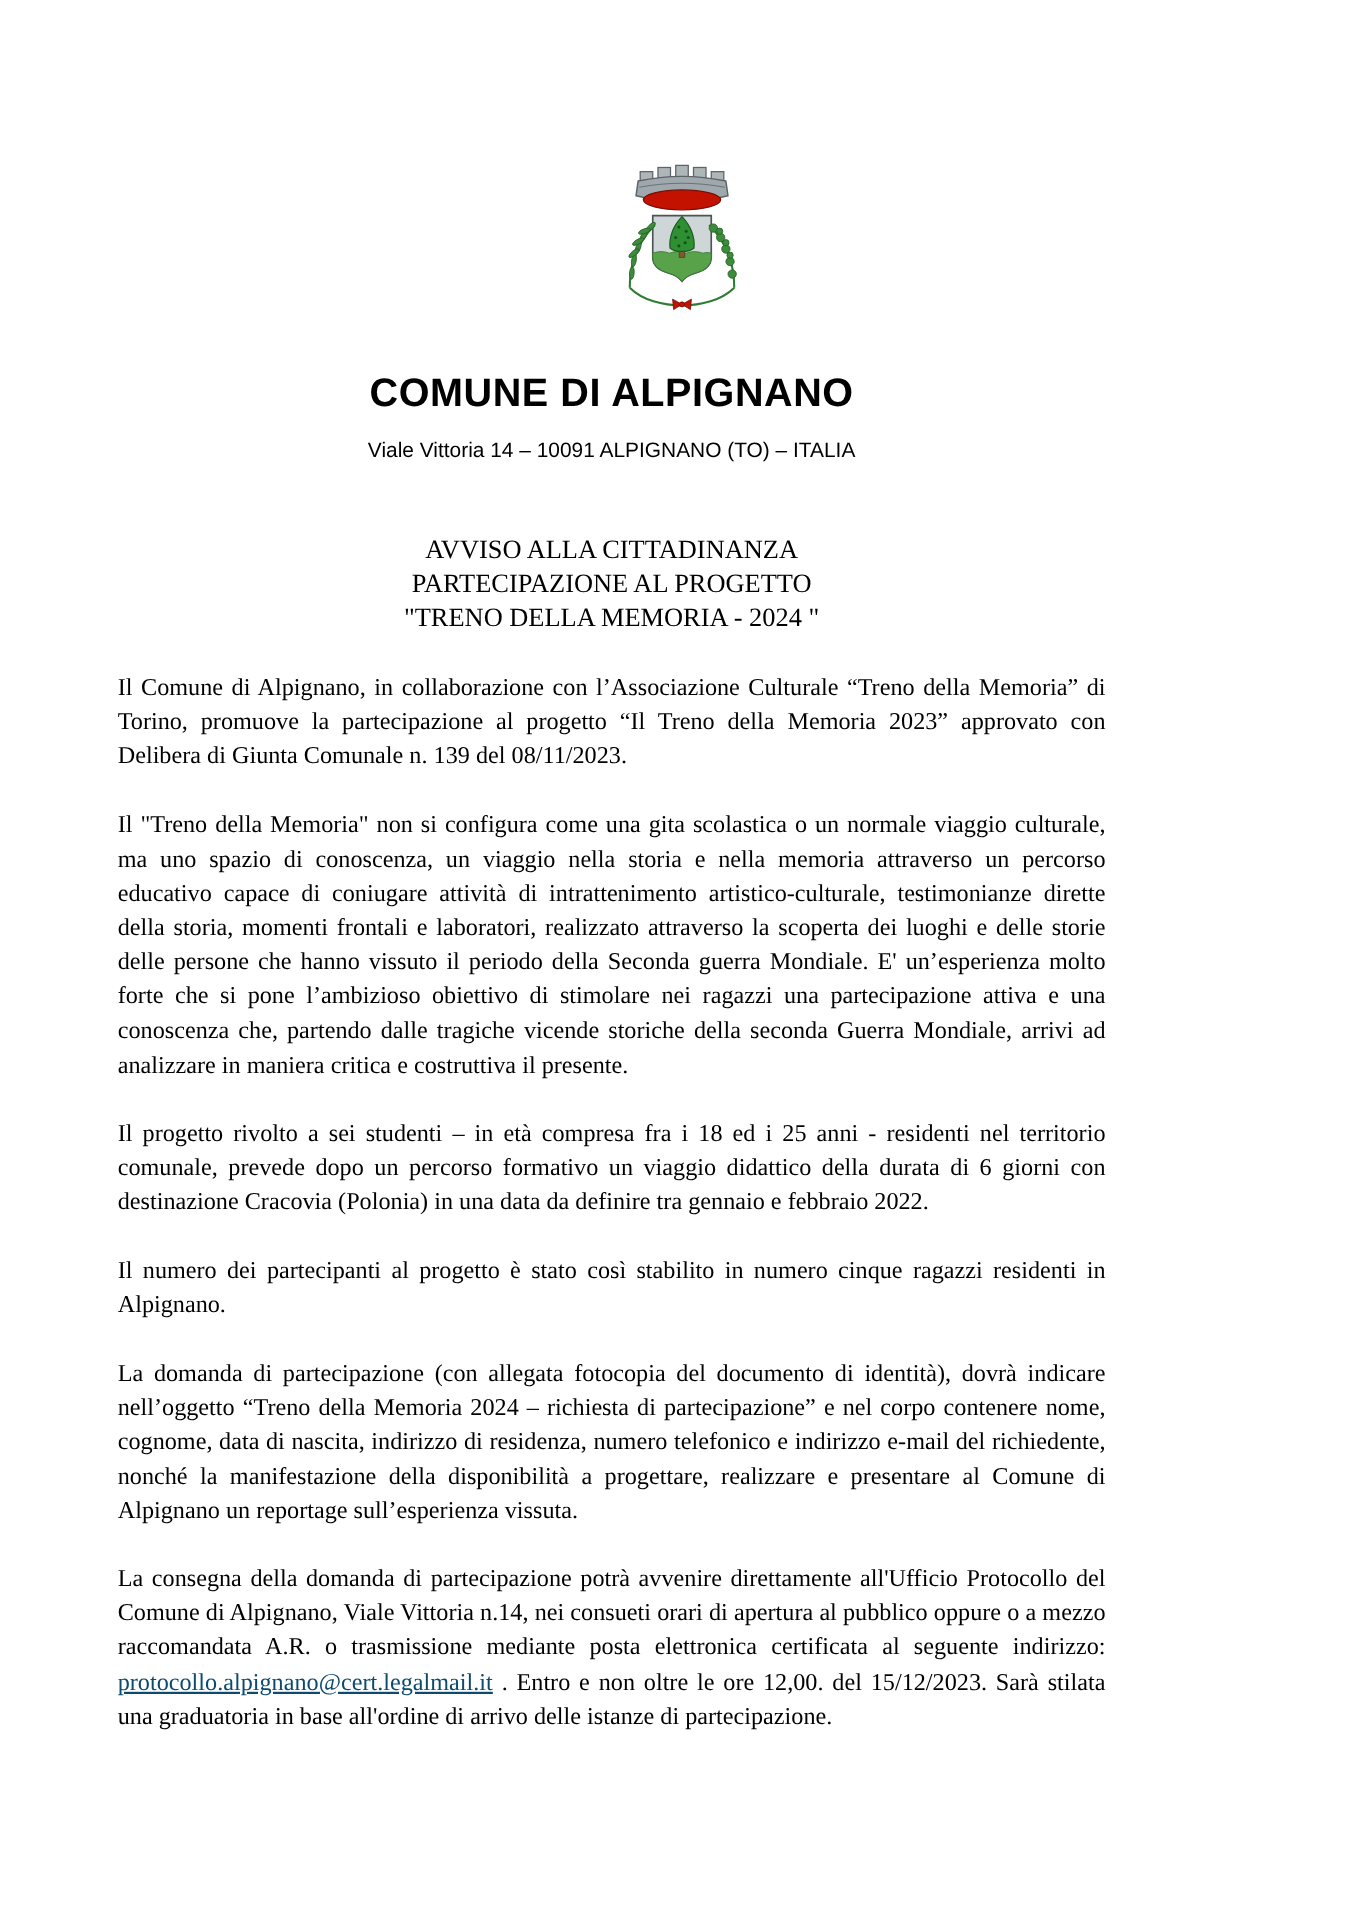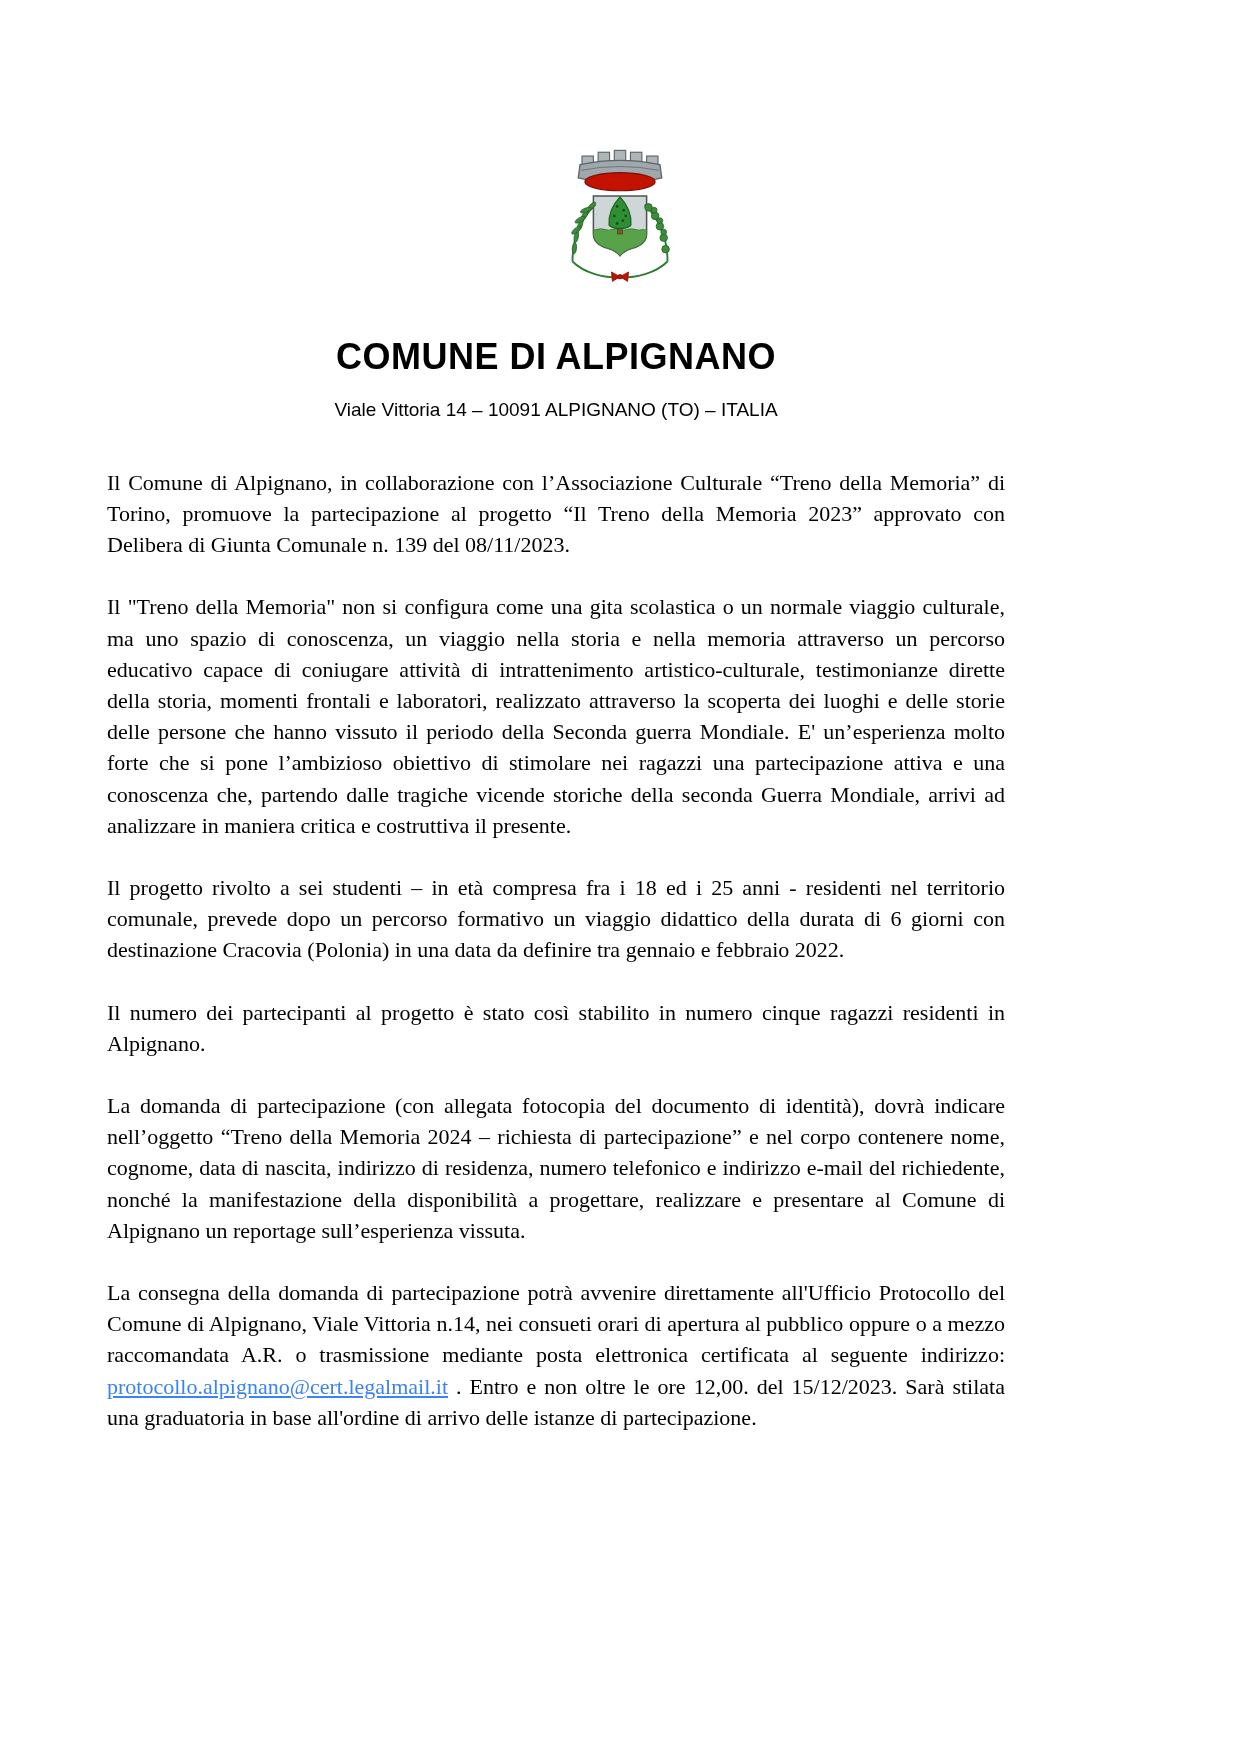--- a/index.html
+++ b/index.html
@@ -37,29 +37,29 @@
     font-size: 19px;
     margin-top: 23px;
   }
   .notice {
     text-align: center;
     margin-top: 64px;
     font-size: 24px;
     line-height: 31px;
   }
   .content {
-    margin-top: 46px;
+    margin-top: 31px;
     font-size: 22px;
     line-height: 31.2px;
     text-align: justify;
   }
   .content p { margin: 0 0 31px 0; }
   .content p:last-child { margin-bottom: 0; }
   a.mail {
-    color: #3b82f6;
+    color: #0c4a6e;
     text-decoration: underline;
     cursor: pointer;
   }
 </style>
 </head>
 <body>
 
 <div class="page">
 
   <div class="crest-wrap">
@@ -127,20 +127,25 @@
       </g>
     </svg>
   </div>
 
   <div class="doc-col">
     <div class="head">
       <h1>COMUNE DI ALPIGNANO</h1>
       <div class="address">Viale Vittoria 14 – 10091 ALPIGNANO (TO) – ITALIA</div>
     </div>
 
+    <div class="notice">
+      <div>AVVISO ALLA CITTADINANZA</div>
+      <div>PARTECIPAZIONE AL PROGETTO</div>
+      <div>"TRENO DELLA MEMORIA  - 2024 "</div>
+    </div>
 
     <div class="content">
       <p>Il Comune di Alpignano, in collaborazione con l’Associazione Culturale “Treno della Memoria” di Torino, promuove la partecipazione al progetto “Il Treno della Memoria 2023” approvato con Delibera di Giunta Comunale n. 139 del 08/11/2023.</p>
       <p>Il "Treno della Memoria" non si configura come una gita scolastica o un normale viaggio culturale, ma uno spazio di conoscenza, un viaggio nella storia e nella memoria attraverso un percorso educativo capace di coniugare attività di intrattenimento artistico-culturale, testimonianze dirette della storia, momenti frontali e laboratori, realizzato attraverso la scoperta dei luoghi e delle storie delle persone che hanno vissuto il periodo della Seconda guerra Mondiale.  E' un’esperienza molto forte che si pone l’ambizioso obiettivo di stimolare nei ragazzi una partecipazione attiva e una conoscenza che, partendo dalle tragiche vicende storiche della seconda Guerra Mondiale, arrivi ad analizzare in maniera critica e costruttiva il presente.</p>
       <p>Il progetto rivolto a sei studenti – in età compresa fra i 18 ed i 25 anni -  residenti nel territorio comunale, prevede dopo un percorso formativo un viaggio didattico della durata di 6 giorni con destinazione Cracovia (Polonia)  in una data da definire tra gennaio e febbraio 2022.</p>
       <p>Il numero dei partecipanti al progetto è stato così stabilito in numero cinque ragazzi residenti in Alpignano.</p>
       <p>La domanda di partecipazione (con allegata fotocopia del documento di identità), dovrà indicare nell’oggetto “Treno della Memoria 2024 – richiesta di partecipazione” e nel corpo contenere nome, cognome, data di nascita, indirizzo di residenza, numero telefonico e indirizzo e-mail del richiedente, nonché la manifestazione della disponibilità a progettare, realizzare e presentare al Comune di Alpignano un reportage sull’esperienza vissuta.</p>
       <p>
         <span>La consegna della domanda di partecipazione potrà avvenire direttamente all'Ufficio Protocollo del Comune di Alpignano, Viale Vittoria n.14, nei consueti orari di apertura al pubblico oppure o a mezzo raccomandata A.R. o trasmissione mediante posta elettronica certificata al seguente indirizzo: </span><a class="mail">protocollo.alpignano@cert.legalmail.it</a><span> .  Entro e non oltre le ore 12,00. del 15/12/2023. Sarà stilata una graduatoria in base all'ordine di arrivo delle istanze di partecipazione.</span>
       </p>

